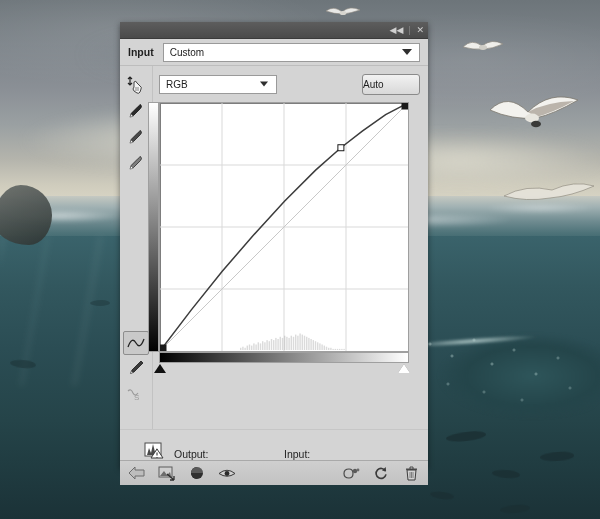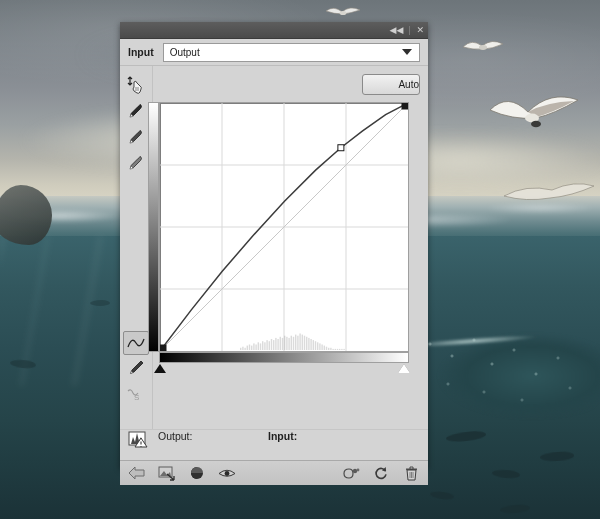--- a/index.html
+++ b/index.html
@@ -168,21 +168,21 @@
     display:flex;align-items:center;padding:0 6px;font-size:10px;color:#222;position:relative;
   }
   .chan-select .tri{
     position:absolute;right:8px;top:50%;transform:translateY(-50%);
     width:0;height:0;border-left:4.5px solid transparent;border-right:4.5px solid transparent;border-top:5.5px solid #2f2f2f;
   }
   .chan-spacer{flex:1;}
   .auto-btn{
     width:56px;height:19px;border:1px solid #8a8a8a;border-radius:3px;
     background:linear-gradient(#f2f2f2,#d8d8d8);
-    font-size:10px;color:#1d1d1d;display:flex;align-items:center;justify-content:flex-end;
+    font-size:10px;color:#1d1d1d;display:flex;align-items:center;justify-content:flex-start;
   }
 
   .graph-wrap{position:relative;margin-top:6px;}
   .graph{
     position:relative;width:248px;height:248px;background:#fff;
     border:1px solid #9f9f9f;
     box-shadow:inset 1px 1px 0 #7d7d7d;
   }
   .graph svg{position:absolute;left:0;top:0;}
   .vbar{
@@ -199,26 +199,26 @@
     position:absolute;left:-5px;top:262px;width:0;height:0;
     border-left:6px solid transparent;border-right:6px solid transparent;border-bottom:9px solid #111;
   }
   .tri-white{
     position:absolute;left:239px;top:262px;width:0;height:0;
     border-left:6px solid transparent;border-right:6px solid transparent;border-bottom:9px solid #fff;
     filter:drop-shadow(0 0 0.6px #6a6a6a);
   }
 
   .row-io{
-    height:30px;display:flex;align-items:flex-start;gap:0;padding:0 8px;
+    height:30px;display:flex;align-items:flex-end;gap:0;padding:0 24px;
     background:#d4d4d4;border-top:1px solid #c6c6c6;
   }
   .io-icon{width:22px;height:19px;margin-right:8px;}
   .io-out{font-size:10.5px;color:#1f1f1f;width:110px;}
-  .io-in{font-size:10.5px;color:#1f1f1f;font-weight:bold;}
+  .io-in{font-size:10.5px;color:#1f1f1f;}
 
   .footer{
     height:24px;background:linear-gradient(#cfcfcf,#c2c2c2);
     border-top:1px solid #a9a9a9;
     display:flex;align-items:center;padding:0 8px;gap:12px;
   }
   .footer .grow{flex:1;}
   .fbtn{width:18px;height:16px;display:flex;align-items:center;justify-content:center;}
   .fbtn svg{display:block;}
 </style>
@@ -280,21 +280,21 @@
     <div class="panel-titlebar">
       <span class="tb-btn">◀◀</span>
       <span class="tb-sep"></span>
       <span class="tb-btn">✕</span>
     </div>
 
 
     <div class="row-preset">
       <span class="preset-label">Input</span>
       <div class="preset-select">
-        <span>Output</span>
+        <span>Custom</span>
         <span class="tri"></span>
       </div>
     </div>
 
     <div class="body">
 
       <div class="toolstrip">
         <div class="tool">
           <svg width="20" height="20" viewBox="0 0 20 20">
             <path d="M4 2 L4 10 M2 4 L4 2 L6 4 M2 8 L4 10 L6 8" stroke="#222" stroke-width="1.2" fill="none"></path>
@@ -339,20 +339,24 @@
             <path d="M2 4 q3-3 5 2 q2 4 5 0" stroke="#9a9a9a" stroke-width="1.2" fill="none"></path>
             <text x="8" y="13" font-size="8" fill="#9a9a9a" font-family="Liberation Sans, sans-serif">S</text>
           </svg>
         </div>
         <div class="tool" style="height:22px"></div>
       </div>
 
       <div class="content">
 
         <div class="row-channel">
+          <div class="chan-select">
+            <span>RGB</span>
+            <span class="tri"></span>
+          </div>
           <div class="chan-spacer"></div>
           <div class="auto-btn">
             <span>Auto</span>
           </div>
         </div>
 
         <div class="graph-wrap">
           <div class="vbar"></div>
           <div class="graph">
             <svg id="curve-svg" width="248" height="248" viewBox="0 0 248 248">

